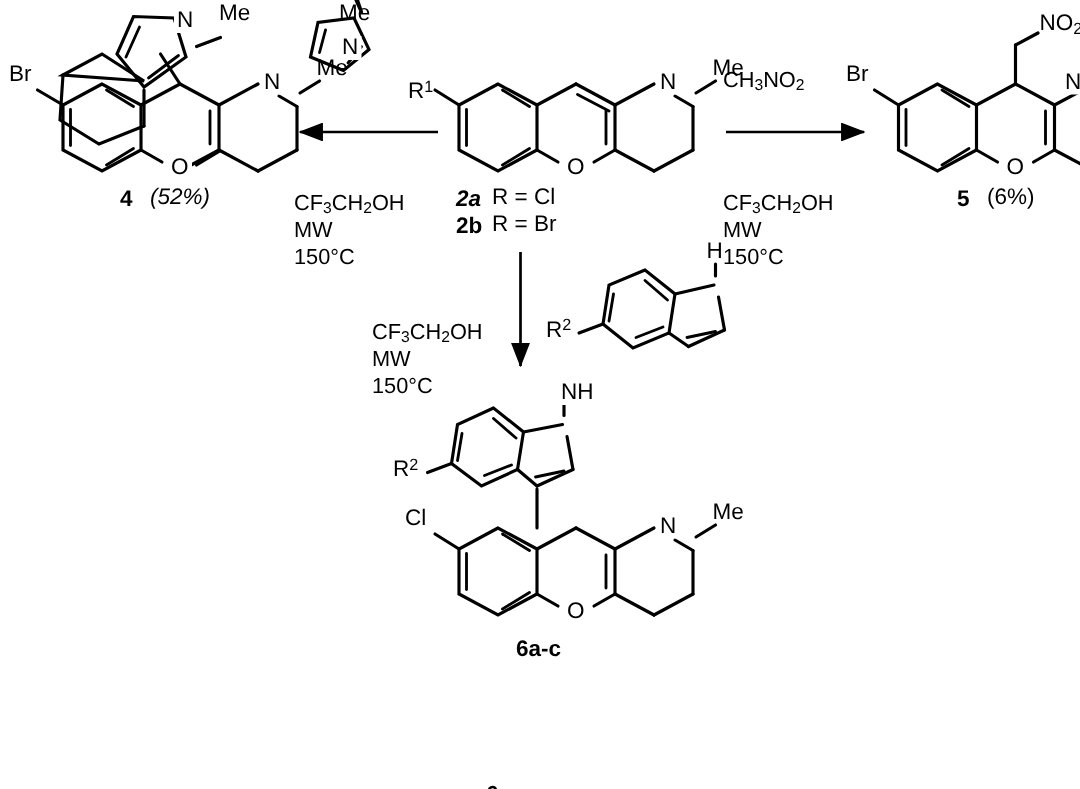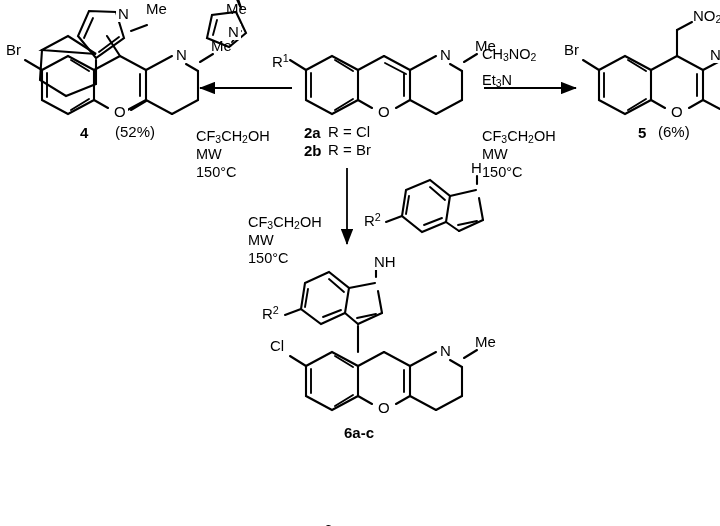--- a/index.html
+++ b/index.html
@@ -239,41 +239,40 @@
     </g>
   </svg>
 
   <div class="lbl" style="left:6px; top:42px;">Br</div>
   <div class="lbl" style="left:112px; top:104px; background:#fff; padding:0 2px;">O</div>
   <div class="lbl" style="left:174px; top:47px; background:#fff; padding:0 2px;">N</div>
   <div class="lbl" style="left:211px; top:38px;">Me</div>
   <div class="lbl" style="left:116px; top:6px; background:#fff; padding:0 2px;">N</div>
   <div class="lbl" style="left:146px; top:1px;">Me</div>
   <div class="compound-id" style="left:80px; top:124px;">4</div>
-  <div class="lbl" style="left:115px; top:124px;">(52%)</div>
+  <div class="lbl" style="left:100px; top:124px;font-style:italic;">(52%)</div>
 
   <div class="lbl" style="left:226px; top:24px; background:#fff; padding:0 2px;">N</div>
   <div class="lbl" style="left:226px; top:1px;">Me</div>
 
   <div class="cond" style="left:196px; top:96px; width:96px;"><span><span>CF</span><sub>3</sub><span>CH</span><sub>2</sub><span>OH</span></span></div>
   <div class="cond" style="left:196px; top:114px; width:96px;">MW</div>
   <div class="cond" style="left:196px; top:132px; width:96px;">150°C</div>
 
   <div class="lbl" style="left:272px; top:42px;margin-top:11px;"><span>R</span><sup>1</sup></div>
   <div class="lbl" style="left:376px; top:104px; background:#fff; padding:0 2px;">O</div>
   <div class="lbl" style="left:438px; top:47px; background:#fff; padding:0 2px;">N</div>
   <div class="lbl" style="left:475px; top:38px;">Me</div>
 
-  <div class="compound-id" style="left:304px; top:124px;">2a</div>
+  <div class="compound-id" style="left:304px; top:124px;font-style:italic;">2a</div>
   <div class="lbl" style="left:328px; top:124px;">R = Cl</div>
   <div class="compound-id" style="left:304px; top:142px;">2b</div>
   <div class="lbl" style="left:328px; top:142px;text-align:center;">R = Br</div>
 
   <div class="cond" style="left:482px; top:14px; width:96px;"><span>CH</span><sub>3</sub><span>NO</span><sub>2</sub></div>
-  <div class="cond" style="left:482px; top:40px; width:96px;"><span>Et</span><sub>3</sub><span>N</span></div>
   <div class="cond" style="left:482px; top:96px; width:96px;"><span>CF</span><sub>3</sub><span>CH</span><sub>2</sub><span>OH</span></div>
   <div class="cond" style="left:482px; top:114px; width:96px;">MW</div>
   <div class="cond" style="left:482px; top:132px; width:96px;">150°C</div>
 
   <div class="lbl" style="left:564px; top:42px;">Br</div>
   <div class="lbl" style="left:669px; top:104px; background:#fff; padding:0 2px;">O</div>
   <div class="lbl" style="left:693px; top:8px;"><span>NO</span><sub>2</sub></div>
   <div class="compound-id" style="left:638px; top:124px;">5</div>
   <div class="lbl" style="left:658px; top:124px;">(6%)</div>
 

